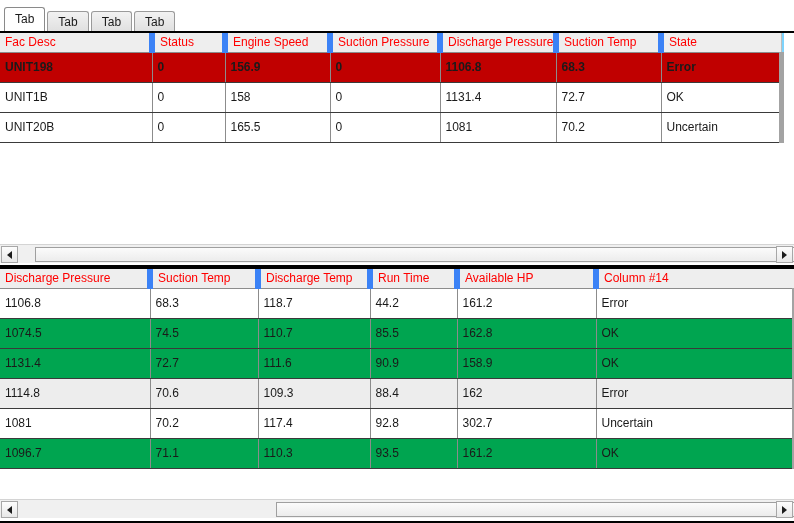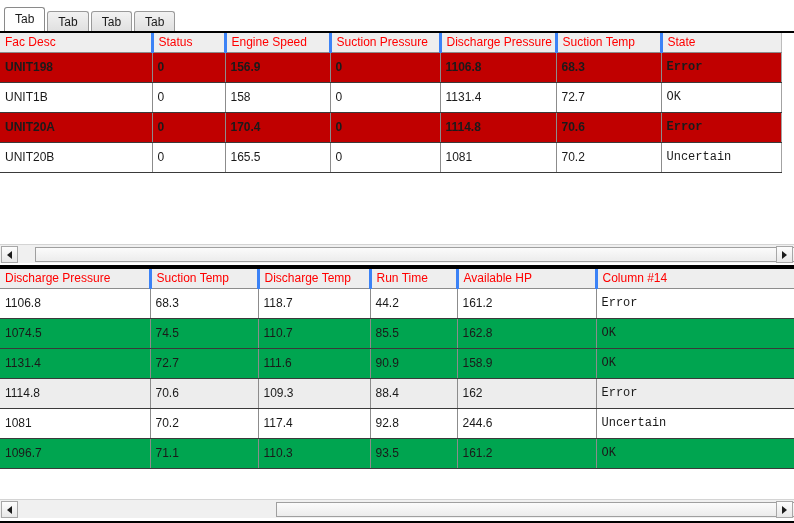--- a/index.html
+++ b/index.html
@@ -107,35 +107,34 @@
   }
 
   table.grid thead th {
     height: 19px;
     background: #eeeeee;
     color: #ff0000;
     font-weight: normal;
     font-size: 12px;
     border-right: 1px solid #bdbdbd;
     border-bottom: 1px solid #8c8c8c;
-    border-left: 3px solid #3b82f6;
+    border-left: 6px solid #3b82f6;
   }
   table.grid thead th:first-child {
     border-left: none;
   }
 
   table.grid tbody td {
     height: 30px;
     border-right: 1px solid #8c8c8c;
     border-bottom: 1px solid #3a3a3a;
     color: #1a1a1a;
   }
   table.grid tbody tr td:last-child {
-    border-right: 1px solid #a3a3a3;
-    font-family: Liberation Mono, monospace;
+    border-right: 5px solid #a3a3a3;
   }
 
   
   tr.row-white  td { background: #ffffff; }
   tr.row-alt    td { background: #ededed; }
   tr.row-error  td {
     background: #c00000;
     color: #ffffff;
     font-weight: bold;
     border-right-color: #c00000;
@@ -237,29 +236,20 @@
           </tr>
           <tr class="row-white">
             <td>UNIT1B</td>
             <td>0</td>
             <td>158</td>
             <td>0</td>
             <td>1131.4</td>
             <td>72.7</td>
             <td>OK</td>
           </tr>
-          <tr class="row-error">
-            <td>UNIT20A</td>
-            <td>0</td>
-            <td>170.4</td>
-            <td>0</td>
-            <td>1114.8</td>
-            <td>70.6</td>
-            <td>Error</td>
-          </tr>
           <tr class="row-white">
             <td>UNIT20B</td>
             <td>0</td>
             <td>165.5</td>
             <td>0</td>
             <td>1081</td>
             <td>70.2</td>
             <td>Uncertain</td>
           </tr>
         </tbody>
@@ -328,21 +318,21 @@
             <td>109.3</td>
             <td>88.4</td>
             <td>162</td>
             <td>Error</td>
           </tr>
           <tr class="row-white">
             <td>1081</td>
             <td>70.2</td>
             <td>117.4</td>
             <td>92.8</td>
-            <td>244.6</td>
+            <td>302.7</td>
             <td>Uncertain</td>
           </tr>
           <tr class="row-ok">
             <td>1096.7</td>
             <td>71.1</td>
             <td>110.3</td>
             <td>93.5</td>
             <td>161.2</td>
             <td>OK</td>
           </tr>

